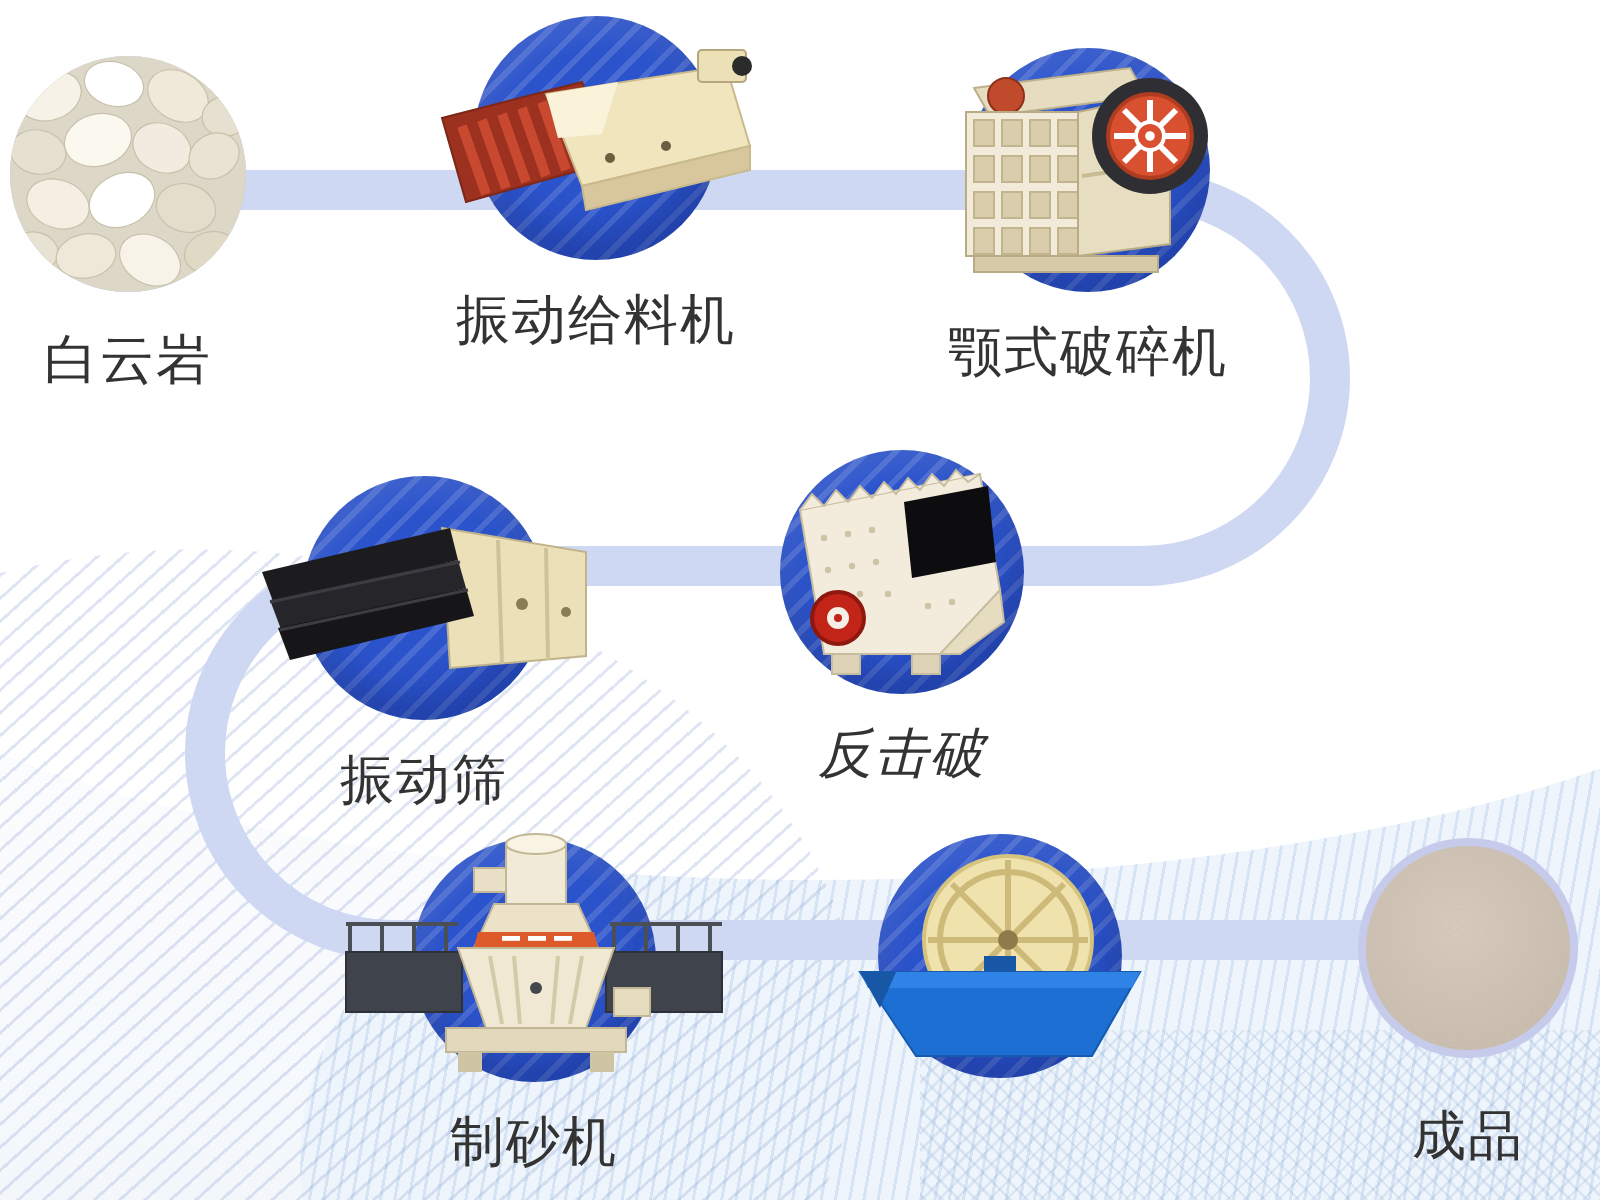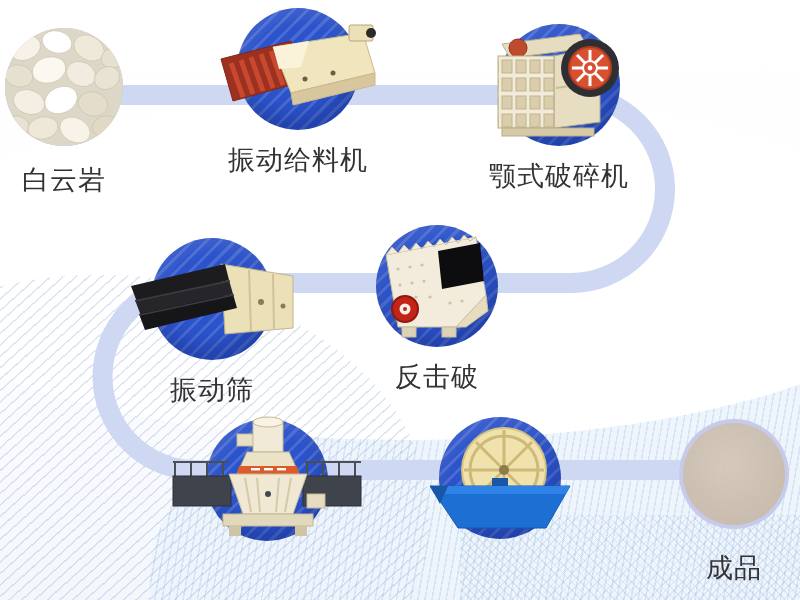--- a/index.html
+++ b/index.html
@@ -52,23 +52,23 @@
   .m-impact{left:16px;top:-22px;}
   .m-maker{left:-5px;top:-9px;}
   .m-washer{left:13px;top:-3px;}
   .label{
     position:absolute;top:134px;left:0;width:100%;text-align:center;
     font-size:27px;font-weight:500;color:#333;letter-spacing:1px;white-space:nowrap;
   }
   
   .s1{left:-31px;top:28px;}
   .s2{left:203px;top:8px;}
-  .s3{left:464px;top:24px;}
+  .s3{left:449px;top:24px;}
   .s4{left:117px;top:238px;}
-  .s5{left:342px;top:225px;}
+  .s5{left:356px;top:225px;font-style:italic;}
   .s6{left:172px;top:419px;}
   .s7{left:405px;top:417px;}
   .s8{left:639px;top:416px;}
 </style>
 </head>
 <body>
 
 <div class="stage">
 
   <div class="bg-base"></div>
@@ -240,20 +240,21 @@
           <line x1="90" y1="68" x2="93" y2="102"></line>
         <line x1="112" y1="68" x2="109" y2="102"></line>
           <line x1="124" y1="68" x2="118" y2="102"></line>
       </g>
       <circle cx="101" cy="84" r="3" fill="#44464d"></circle>
       <rect x="140" y="84" width="18" height="14" fill="#e6dcc0" stroke="#c2b896"></rect>
       <rect x="56" y="104" width="90" height="12" fill="#e2d8bc" stroke="#c2b896"></rect>
       <rect x="62" y="116" width="12" height="10" fill="#cfc4a4"></rect>
       <rect x="128" y="116" width="12" height="10" fill="#cfc4a4"></rect>
     </svg>
+    <div class="label">制砂机</div>
   </div>
 
   <div class="station s7">
     <div class="badge"></div>
     <svg class="machine m-washer" width="160" height="130" viewBox="0 0 160 130">
       <circle cx="86" cy="56" r="42" fill="#efe2ad" stroke="#d6c47e" stroke-width="2"></circle>
       <circle cx="86" cy="56" r="34" fill="none" stroke="#cdb978" stroke-width="3"></circle>
       <g stroke="#cdb978" stroke-width="3">
         <line x1="86" y1="16" x2="86" y2="96"></line>
         <line x1="46" y1="56" x2="126" y2="56"></line>

